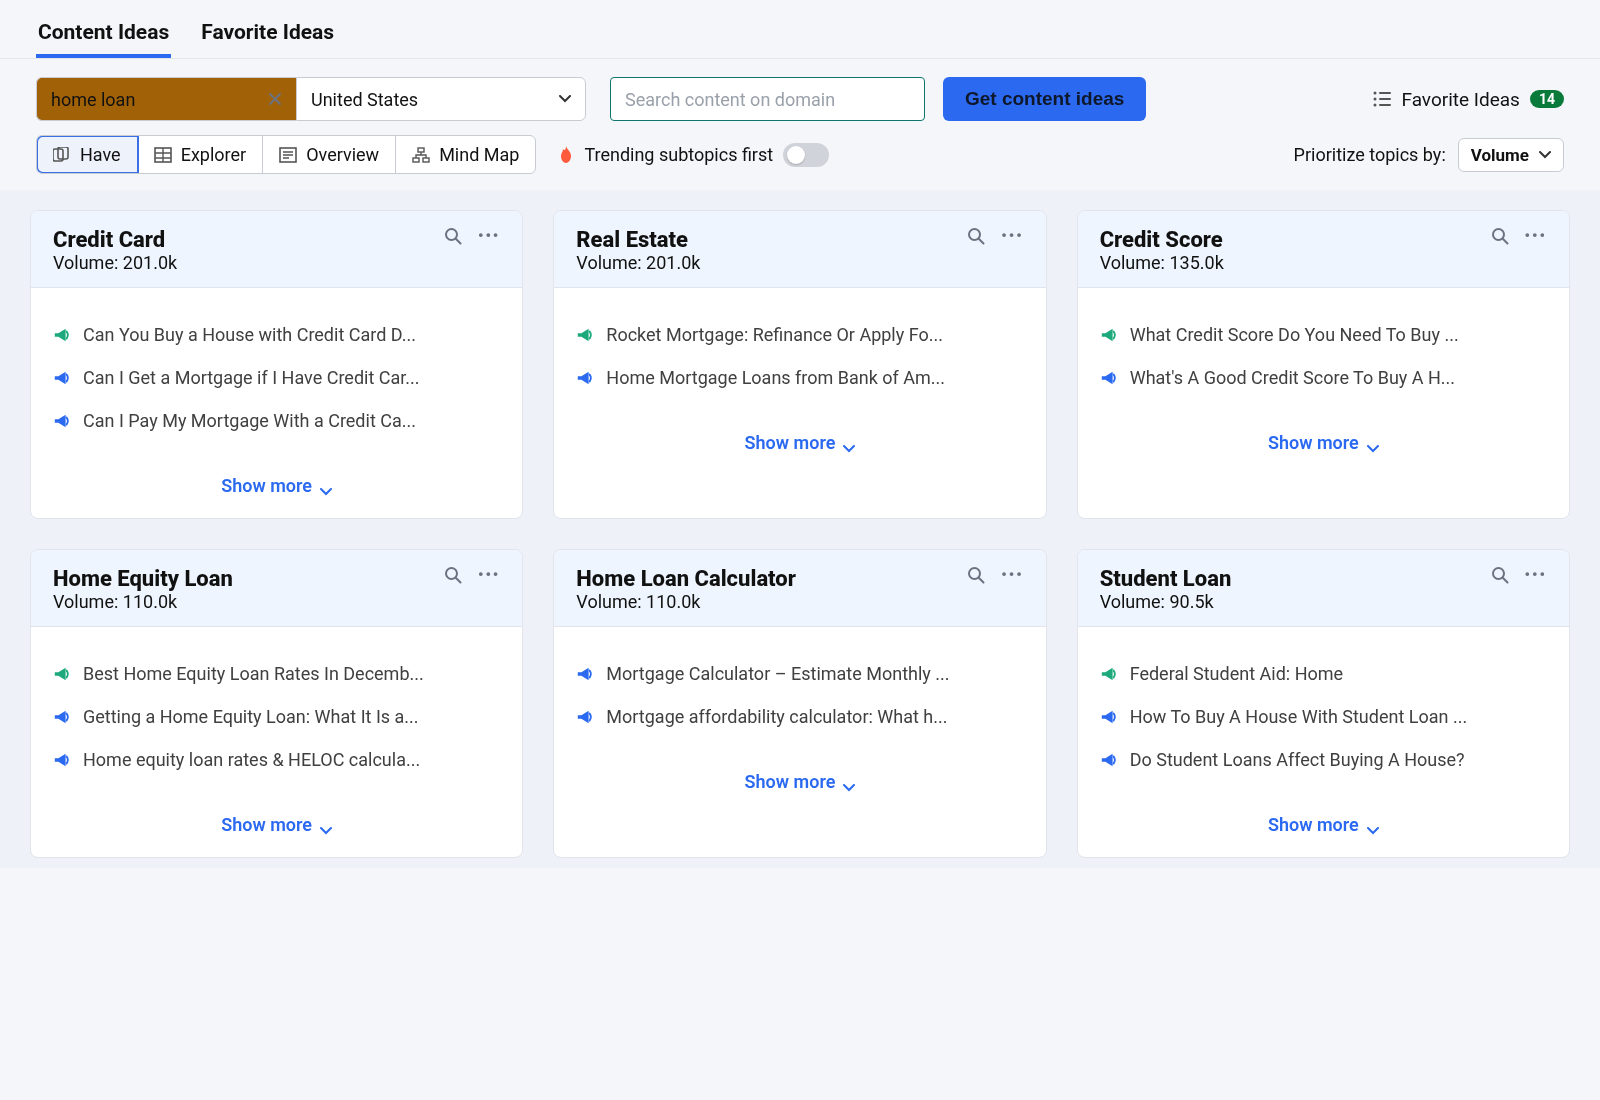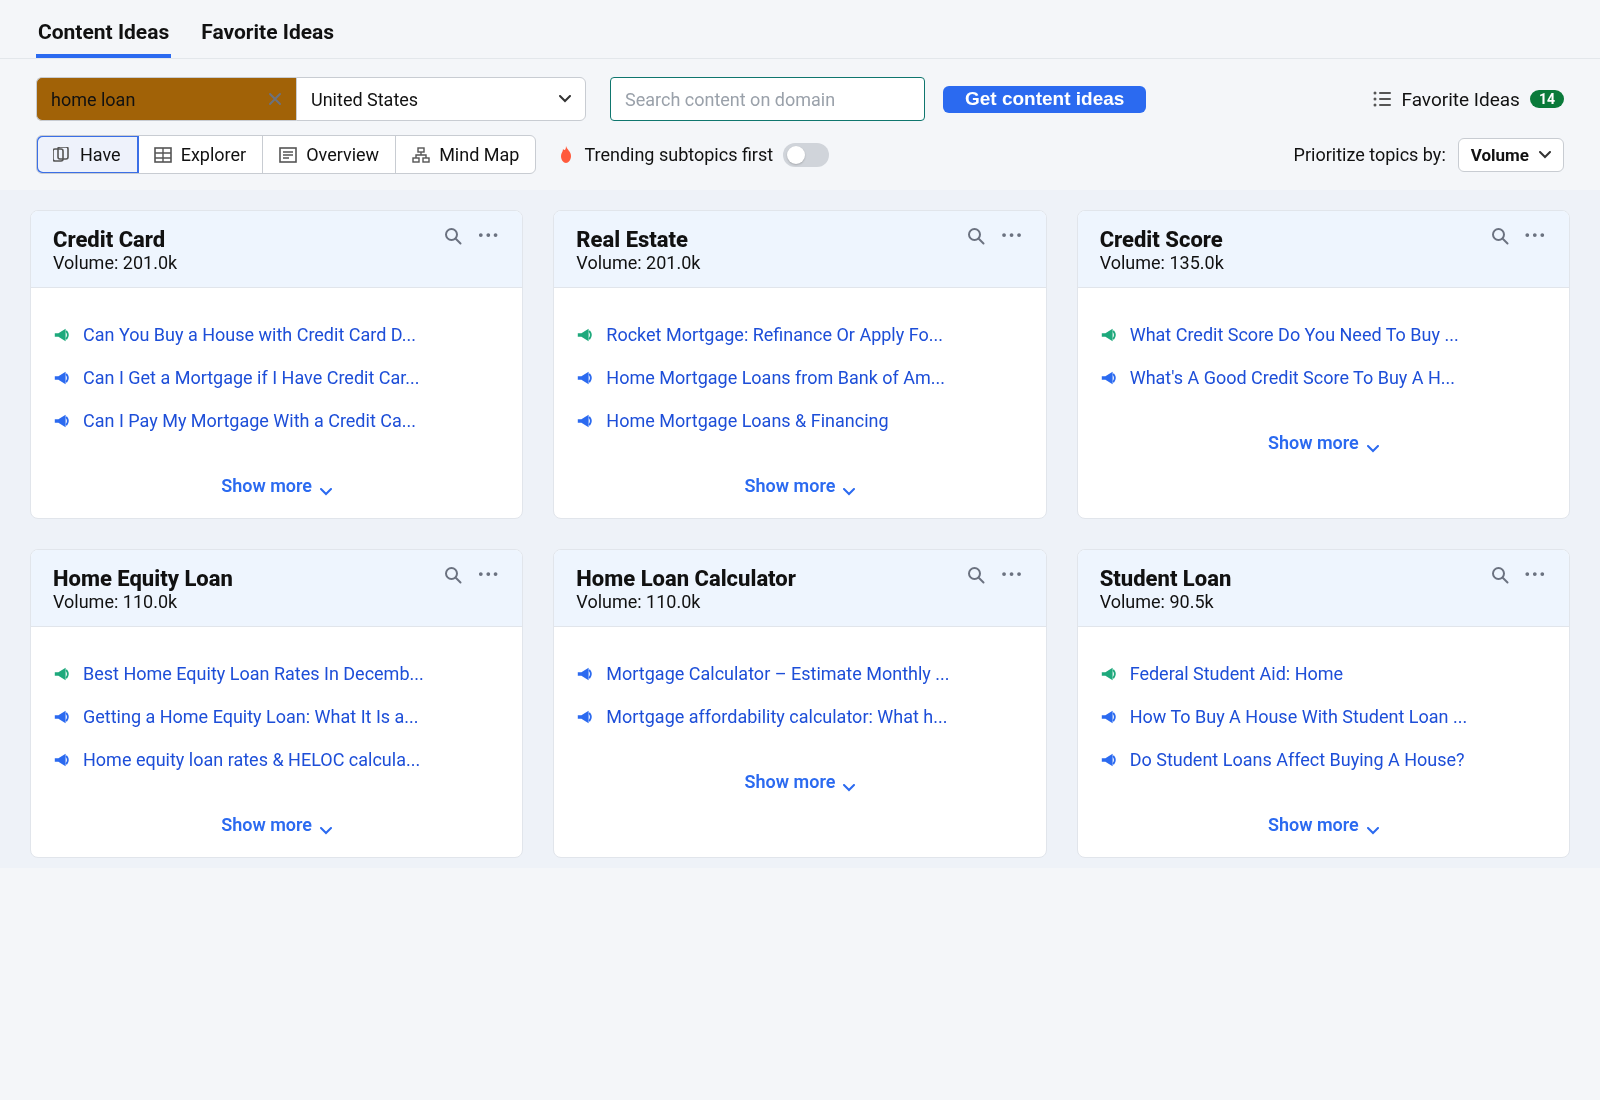--- a/index.html
+++ b/index.html
@@ -69,22 +69,22 @@
     height: 44px; padding: 0 14px; width: 290px; background:#fff; font-size: 18px;
     cursor: pointer;
   }
   .chev { color:#333; font-size:12px; }
   .search-domain {
     border: 1px solid #0f766e; border-radius: 4px; height: 44px;
     padding: 0 14px; width: 315px; background: #fff; font-size: 18px;
     color: #9aa1aa; display:flex; align-items:center; margin-left: 12px;
   }
   .btn-primary {
-    background: #2b6af0; color:#ffffff; border:none; border-radius: 6px;
-    height: 27px; padding: 0 22px; font-size: 19px; font-weight: 600; cursor:pointer;
+    background: #2b6af0; color:#0f172a; border:none; border-radius: 6px;
+    height: 44px; padding: 0 22px; font-size: 19px; font-weight: 600; cursor:pointer;
     margin-left: 6px;
   }
   .spacer { flex: 1; }
   .fav-link {
     display:flex; align-items:center; gap:10px; font-size: 19px; color:#111; cursor:pointer;
   }
   .fav-link .list-icon { color:#555; }
   .badge-count {
     background:#0a7a3a; color:#fff; border-radius: 10px; padding: 1px 9px; font-size: 14px; font-weight:700;
   }
@@ -140,21 +140,21 @@
   .card-vol { font-size:18px; color:#111; }
   .card-actions { display:flex; gap:16px; align-items:center; color:#6b7280;}
   .card-actions span { cursor:pointer; }
   .dots { letter-spacing:2px; font-weight:800; }
 
   .card-body {
     padding: 36px 22px 8px 22px;
   }
   .row {
     display:flex; align-items:center; gap:12px; margin-bottom: 22px;
-    font-size: 18px; color:#1d4ed8;
+    font-size: 18px; color:#404040;
   }
   .row .txt { white-space:nowrap; overflow:hidden; text-overflow:ellipsis; max-width: 400px; }
   .mega {
     width:18px; height:18px; flex:0 0 18px;
   }
   .show-more {
     color:#2b6af0; font-weight:600; font-size:18px;
     display:flex; align-items:flex-end; justify-content:center; gap:8px;
     padding: 14px 0 22px 0; cursor:pointer;
   }
@@ -360,27 +360,20 @@
             </svg>
             <span class="txt">Rocket Mortgage: Refinance Or Apply Fo...</span>
           </div>
           <div class="row">
             <svg class="mega" viewBox="0 0 20 20">
               <path d="M2 8 L2 12 L6 12 L14 17 L14 3 L6 8 Z" fill="#2b6af0"></path>
               <path d="M15 6 Q18 10 15 14" stroke="#2b6af0" stroke-width="2" fill="none" stroke-linecap="round"></path>
             </svg>
             <span class="txt">Home Mortgage Loans from Bank of Am...</span>
           </div>
-          <div class="row">
-            <svg class="mega" viewBox="0 0 20 20">
-              <path d="M2 8 L2 12 L6 12 L14 17 L14 3 L6 8 Z" fill="#2b6af0"></path>
-              <path d="M15 6 Q18 10 15 14" stroke="#2b6af0" stroke-width="2" fill="none" stroke-linecap="round"></path>
-            </svg>
-            <span class="txt">Home Mortgage Loans &amp; Financing</span>
-          </div>
         </div>
         <div class="show-more">
           <span>Show more</span>
           <span class="chev">
             <svg width="12" height="8" viewBox="0 0 12 8">
               <path d="M1 1 L6 6 L11 1" stroke="#2b6af0" stroke-width="2" fill="none" stroke-linecap="round"></path>
             </svg>
           </span>
         </div>
       </div>

